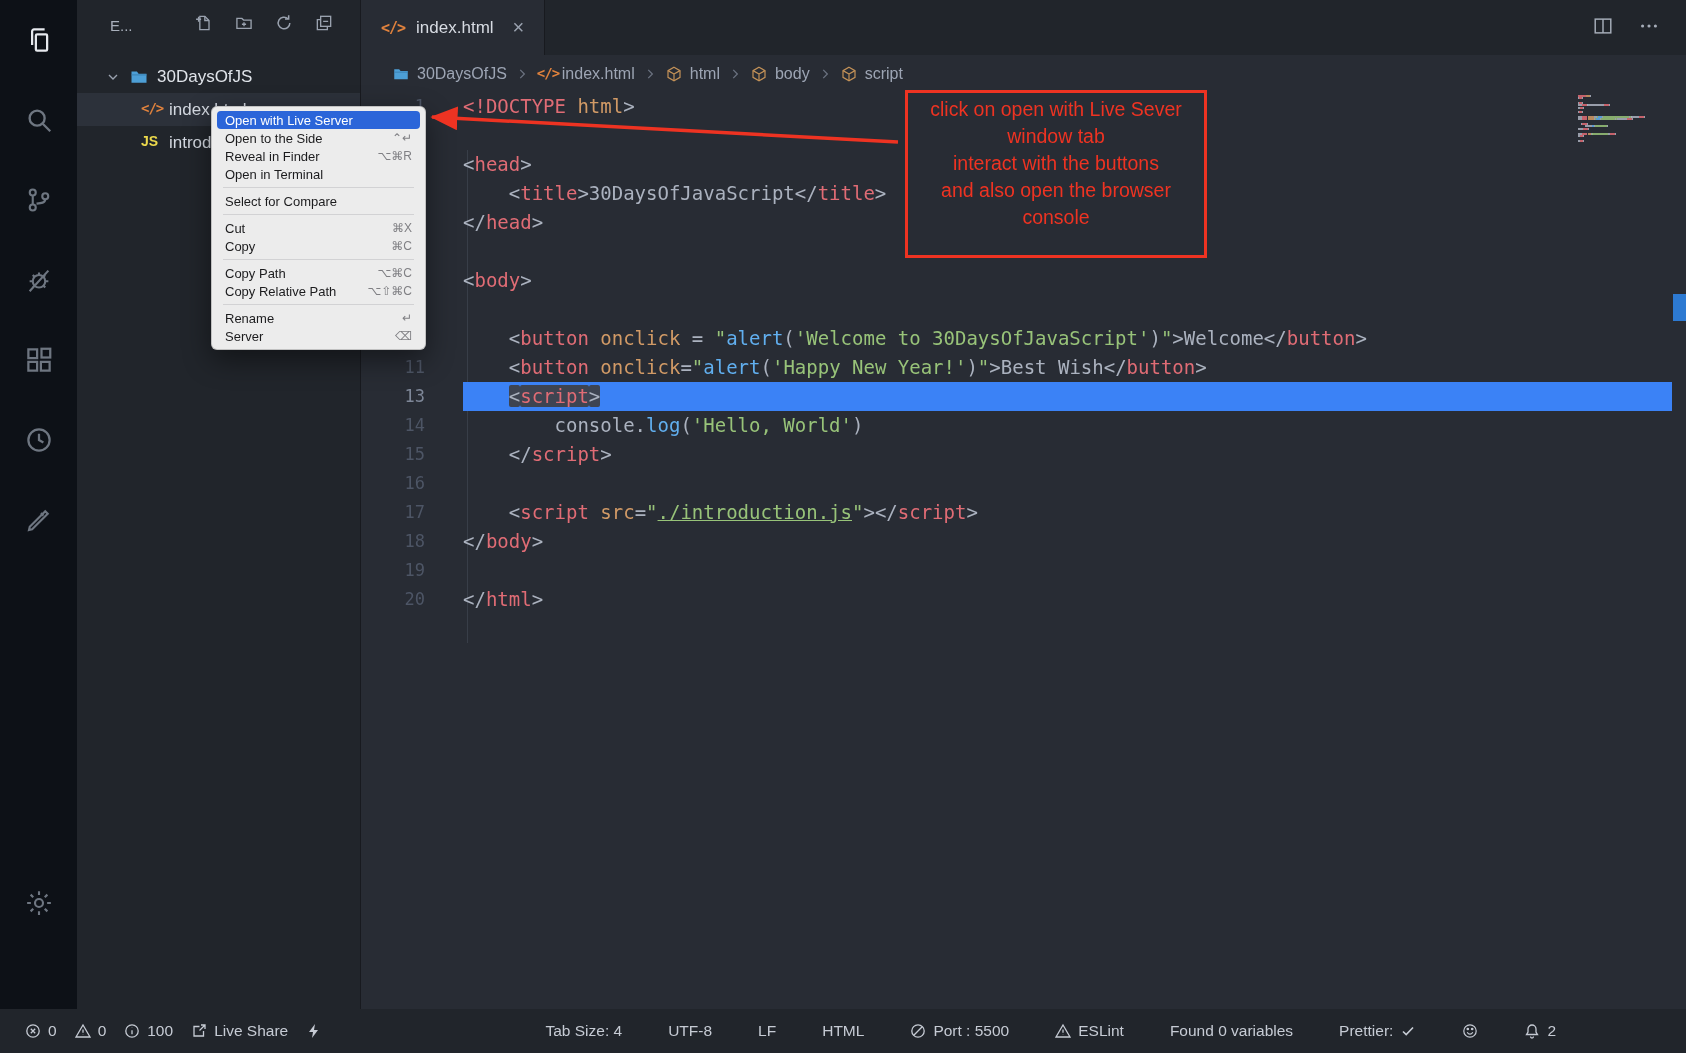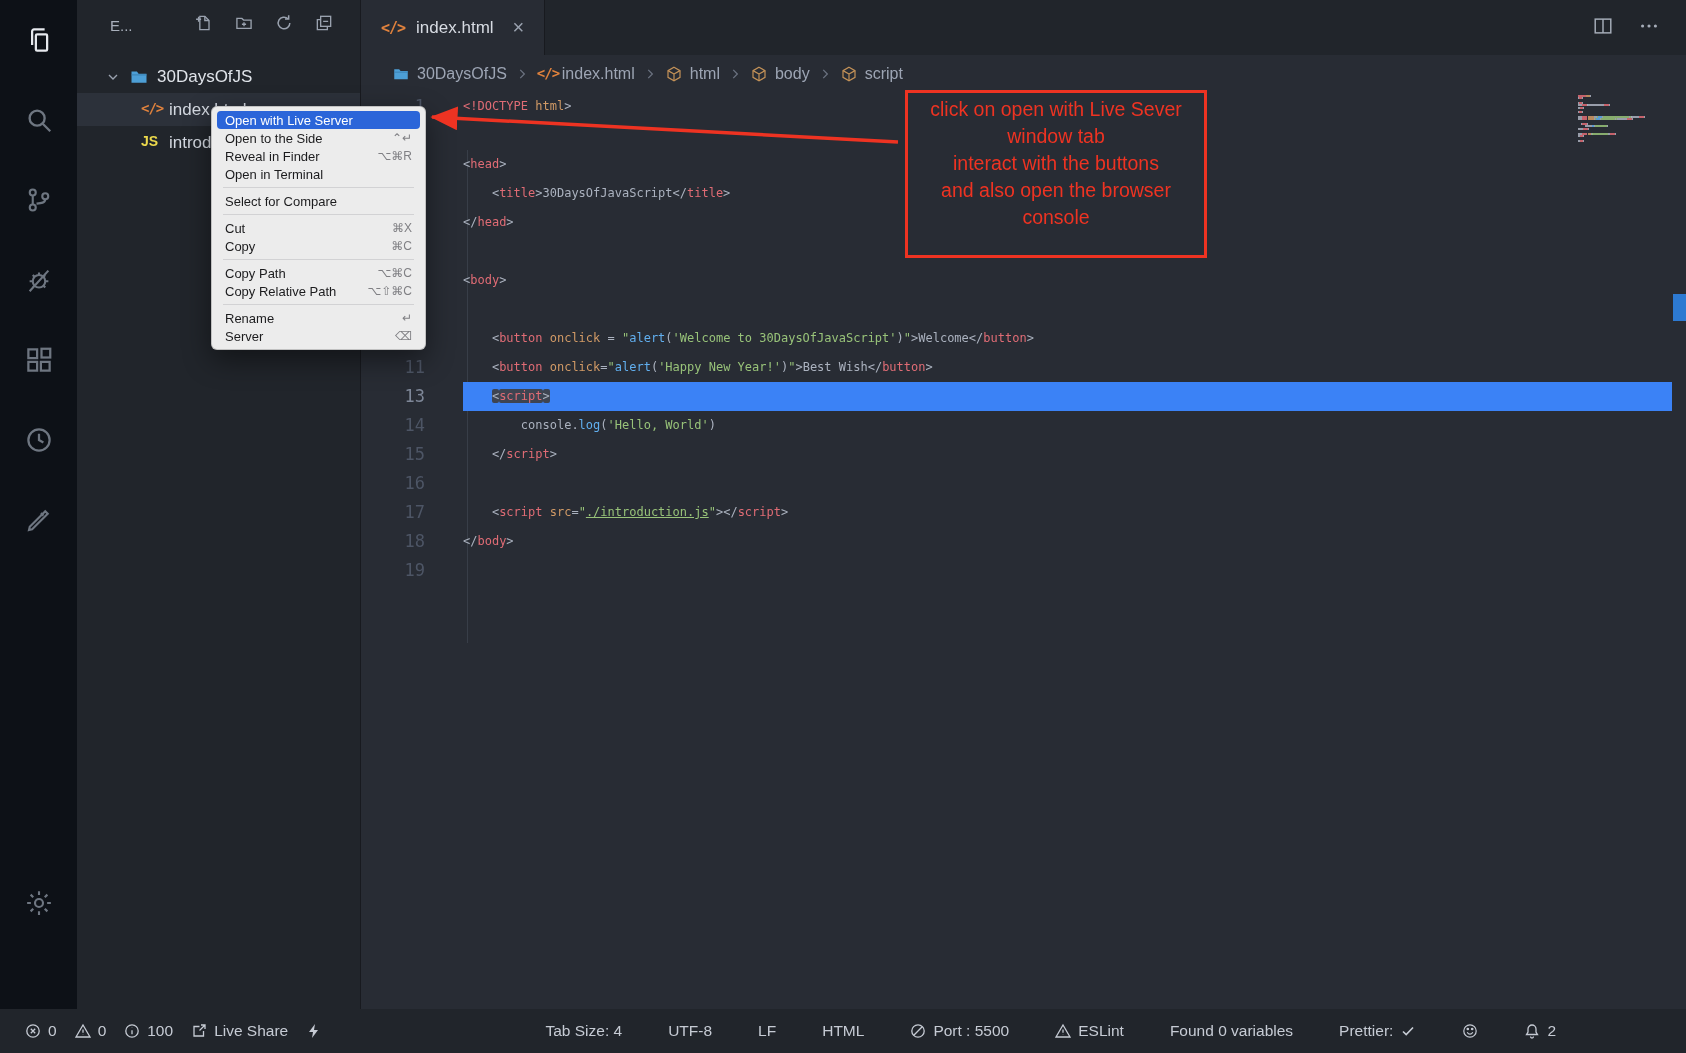--- a/index.html
+++ b/index.html
@@ -45,21 +45,21 @@
   .tab-actions .ic{width:22px;height:22px;cursor:pointer}
   .breadcrumb{height:37px;display:flex;align-items:center;gap:8px;padding-left:31px;color:#9da5b4;font-size:16px}
   .crumb{display:flex;align-items:center;gap:7px;cursor:pointer}
   .crumb .ic{width:18px;height:18px}
   .crumb-sep{width:14px;height:14px;color:#6b7280;display:inline-flex}
 
   .code-wrap{flex:1;position:relative;overflow:hidden;font-family:"DejaVu Sans Mono",monospace}
   .code-lines{position:absolute;top:0;left:0;right:14px}
   .line{display:flex;height:29px;line-height:29px}
   .ln{width:102px;padding-right:38px;text-align:right;color:#4d5565;font-size:17px;flex:none;user-select:none}
-  .lc{flex:1;white-space:pre;font-size:12px;color:var(--plain)}
+  .lc{flex:1;white-space:pre;font-size:19px;color:var(--plain)}
   .line.current .lc{background:#3b82f6}
   .line.current .ln{color:#7e8798}
   .seg-pl{color:var(--plain)} .seg-tag{color:var(--tag)} .seg-attr{color:var(--attr)}
   .seg-str{color:var(--str)} .seg-fn{color:var(--fn)}
   .seg-hl{background:#3e4451;border-radius:2px}
   .seg-u{text-decoration:underline}
   .indent-guide{position:absolute;left:106px;top:58px;height:493px;width:1px;background:#383e48}
   .minimap{position:absolute;top:3px;right:16px;width:92px;cursor:pointer}
   .mm-row{height:2px;margin-bottom:0.35px;display:flex}
   .mm-seg{height:2px;opacity:.85}
@@ -382,20 +382,24 @@
               <span class="lc"><span class="seg-pl">    &lt;</span><span class="seg-tag">script</span><span class="seg-pl"> </span><span class="seg-attr">src</span><span class="seg-pl">=</span><span class="seg-str">"</span><span class="seg-str seg-u">./introduction.js</span><span class="seg-str">"</span><span class="seg-pl">&gt;</span><span class="seg-pl">&lt;/</span><span class="seg-tag">script</span><span class="seg-pl">&gt;</span></span>
             </div>
             <div class="line">
               <span class="ln">18</span>
               <span class="lc"><span class="seg-pl">&lt;/</span><span class="seg-tag">body</span><span class="seg-pl">&gt;</span></span>
             </div>
             <div class="line">
               <span class="ln">19</span>
               <span class="lc">&nbsp;</span>
             </div>
+            <div class="line">
+              <span class="ln">20</span>
+              <span class="lc"><span class="seg-pl">&lt;/</span><span class="seg-tag">html</span><span class="seg-pl">&gt;</span></span>
+            </div>
           </div>
         <div class="minimap" id="minimap">
             <div class="mm-row">
               <span class="mm-seg" style="width: 7.65px; background: var(--tag);"></span>
               <span class="mm-seg" style="width: 0.85px;"></span>
               <span class="mm-seg" style="width: 3.4px; background: var(--attr);"></span>
               <span class="mm-seg" style="width: 0.85px; background: var(--plain);"></span>
             </div>
             <div class="mm-row">
               <span class="mm-seg" style="width: 0.85px; background: var(--plain);"></span>

